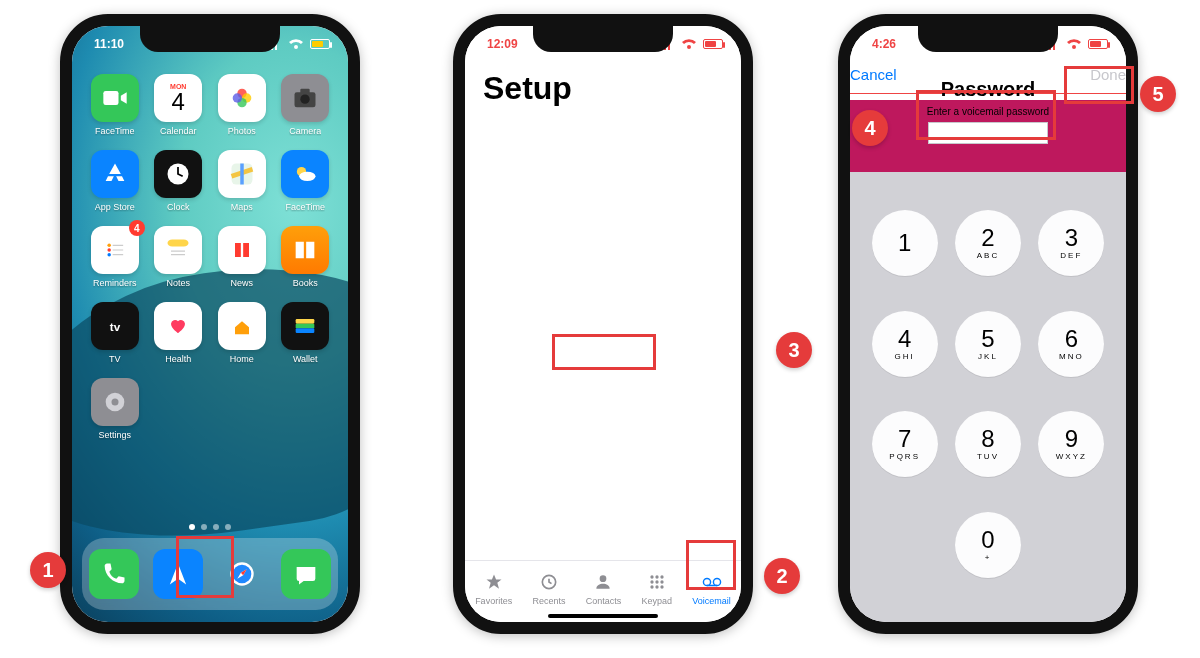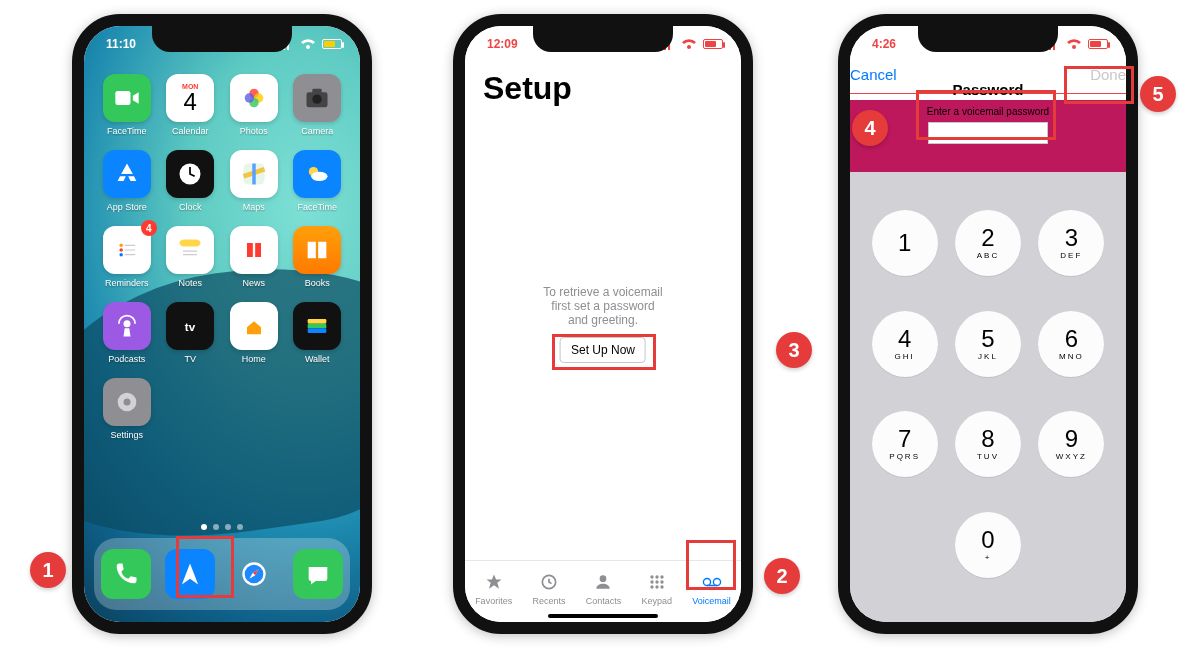--- a/index.html
+++ b/index.html
@@ -146,21 +146,21 @@
   .home-indicator {
     position:absolute; bottom:4px; left:50%; transform:translateX(-50%);
     width:110px; height:4px; border-radius:2px; background:#000;
   }
 
   
   .pw-bg { position:absolute; inset:0;
     background:linear-gradient(#fff 0 140px,#d1d1d6 140px);
   }
   .navbar { position:absolute; top:30px; left:0; right:0; height:38px; display:flex; align-items:center; justify-content:space-between; padding:0 0; font-size:15px; border-bottom:1px solid #ef4444; background:#fff;}
-  .navbar .ttl { position:absolute; left:0; right:0; text-align:center; font-weight:600; font-size:15px;margin-top:29px;}
+  .navbar .ttl { position:absolute; left:0; right:0; text-align:center; font-weight:600; font-size:20px;margin-top:29px;}
   .navbar .cancel { color:#007aff; position:relative; z-index:2;}
   .navbar .done   { color:#c7c7cc; position:relative; z-index:2;}
   .pw-area { position:absolute; top:74px; left:0; right:0; height:72px; background:#be185d; text-align:center;}
   .pw-area .prompt { font-size:10px; color:#000; margin-top:6px;}
   .pw-area .field {
     margin:5px auto 0; width:120px; height:22px; border:1px solid #c7c7cc;
     background:#fff;
   }
   .keypad {
     position:absolute; top:176px; left:0; right:0; bottom:10px;
@@ -195,21 +195,21 @@
   
   .ico { width:28px; height:28px; }
   .ico-s { width:20px; height:20px; }
 
 </style>
 </head>
 <body>
 
 <div class="stage">
 
-  <div class="iphone" style="left:72px; top:14px;">
+  <div class="iphone" style="left:60px; top:14px;">
     <div class="screen">
       <div class="home-bg"></div>
       <div class="notch"></div>
       <div class="status-bar light">
         <span>11:10</span>
         <span class="status-right">
           <svg class="ico-s" viewBox="0 0 20 12">
               <path fill="currentColor" d="M1 9h2v3H1zM5 6h2v6H5zM9 3h2v9H9zM13 0h2v12h-2z"></path>
             </svg>
           <svg class="ico-s" viewBox="0 0 20 14">
@@ -334,36 +334,35 @@
           </div>
           <div class="app">
             <div class="tile bg-orange">
               <svg class="ico" viewBox="0 0 24 24">
                 <path d="M4 5h7v14H4zM13 5h7v14h-7z" fill="#fff"></path>
               </svg>
             </div>
             <div class="lbl">Books</div>
           </div>
           <div class="app">
-            <div class="tile bg-purple">
-              <svg class="ico" viewBox="0 0 24 24">
-                <circle cx="12" cy="10" r="3" fill="#fff"></circle>
-                <path d="M10 14h4l1 7h-6z" fill="#fff"></path>
-                <path d="M5 10a7 7 0 0114 0" stroke="#fff" stroke-width="1.5" fill="none"></path>
-              </svg>
-            </div>
-            <div class="lbl">Podcasts</div>
-          </div>
-          <div class="app">
             <div class="tile bg-black">
               <svg class="ico" viewBox="0 0 24 24">
                 <text x="12" y="16" text-anchor="middle" font-size="10" font-weight="700" fill="#fff">tv</text>
               </svg>
             </div>
             <div class="lbl">TV</div>
+          </div>
+          <div class="app">
+            <div class="tile ">
+              <svg class="ico" viewBox="0 0 24 24">
+                <rect x="3" y="3" width="18" height="18" rx="4" fill="#fff"></rect>
+                <path d="M12 18s-6-4-6-8a3.5 3.5 0 016-2 3.5 3.5 0 016 2c0 4-6 8-6 8z" fill="#ff3b60"></path>
+              </svg>
+            </div>
+            <div class="lbl">Health</div>
           </div>
           <div class="app">
             <div class="tile ">
               <svg class="ico" viewBox="0 0 24 24">
                 <rect x="3" y="3" width="18" height="18" rx="4" fill="#fff"></rect>
                 <path d="M6 13l6-5 6 5v6H6z" fill="#ff9f0a"></path>
               </svg>
             </div>
             <div class="lbl">Home</div>
           </div>
@@ -437,26 +436,20 @@
               <path fill="currentColor" d="M10 12a2 2 0 100-4 2 2 0 000 4zM3 5a10 10 0 0114 0l-2 2a7 7 0 00-10 0z"></path>
             </svg>
           <span class="batt">
               <i></i>
             </span>
         </span>
       </div>
 
       <div class="setup-title">Setup</div>
 
-      <div class="setup-center">
-        <div>To retrieve a voicemail</div>
-        <div>first set a password</div>
-        <div>and greeting.</div>
-        <div class="setup-btn">Set Up Now</div>
-      </div>
 
       <div class="tabbar" id="tabbar">
           <div class="tab">
             <span><svg class="ico-s" viewBox="0 0 24 24">
                 <path d="M12 3l2.5 6H21l-5 4 2 7-6-4-6 4 2-7-5-4h6.5z" fill="currentColor"></path>
               </svg></span>
             <span>Favorites</span>
           </div>
           <div class="tab">
             <span><svg class="ico-s" viewBox="0 0 24 24">

